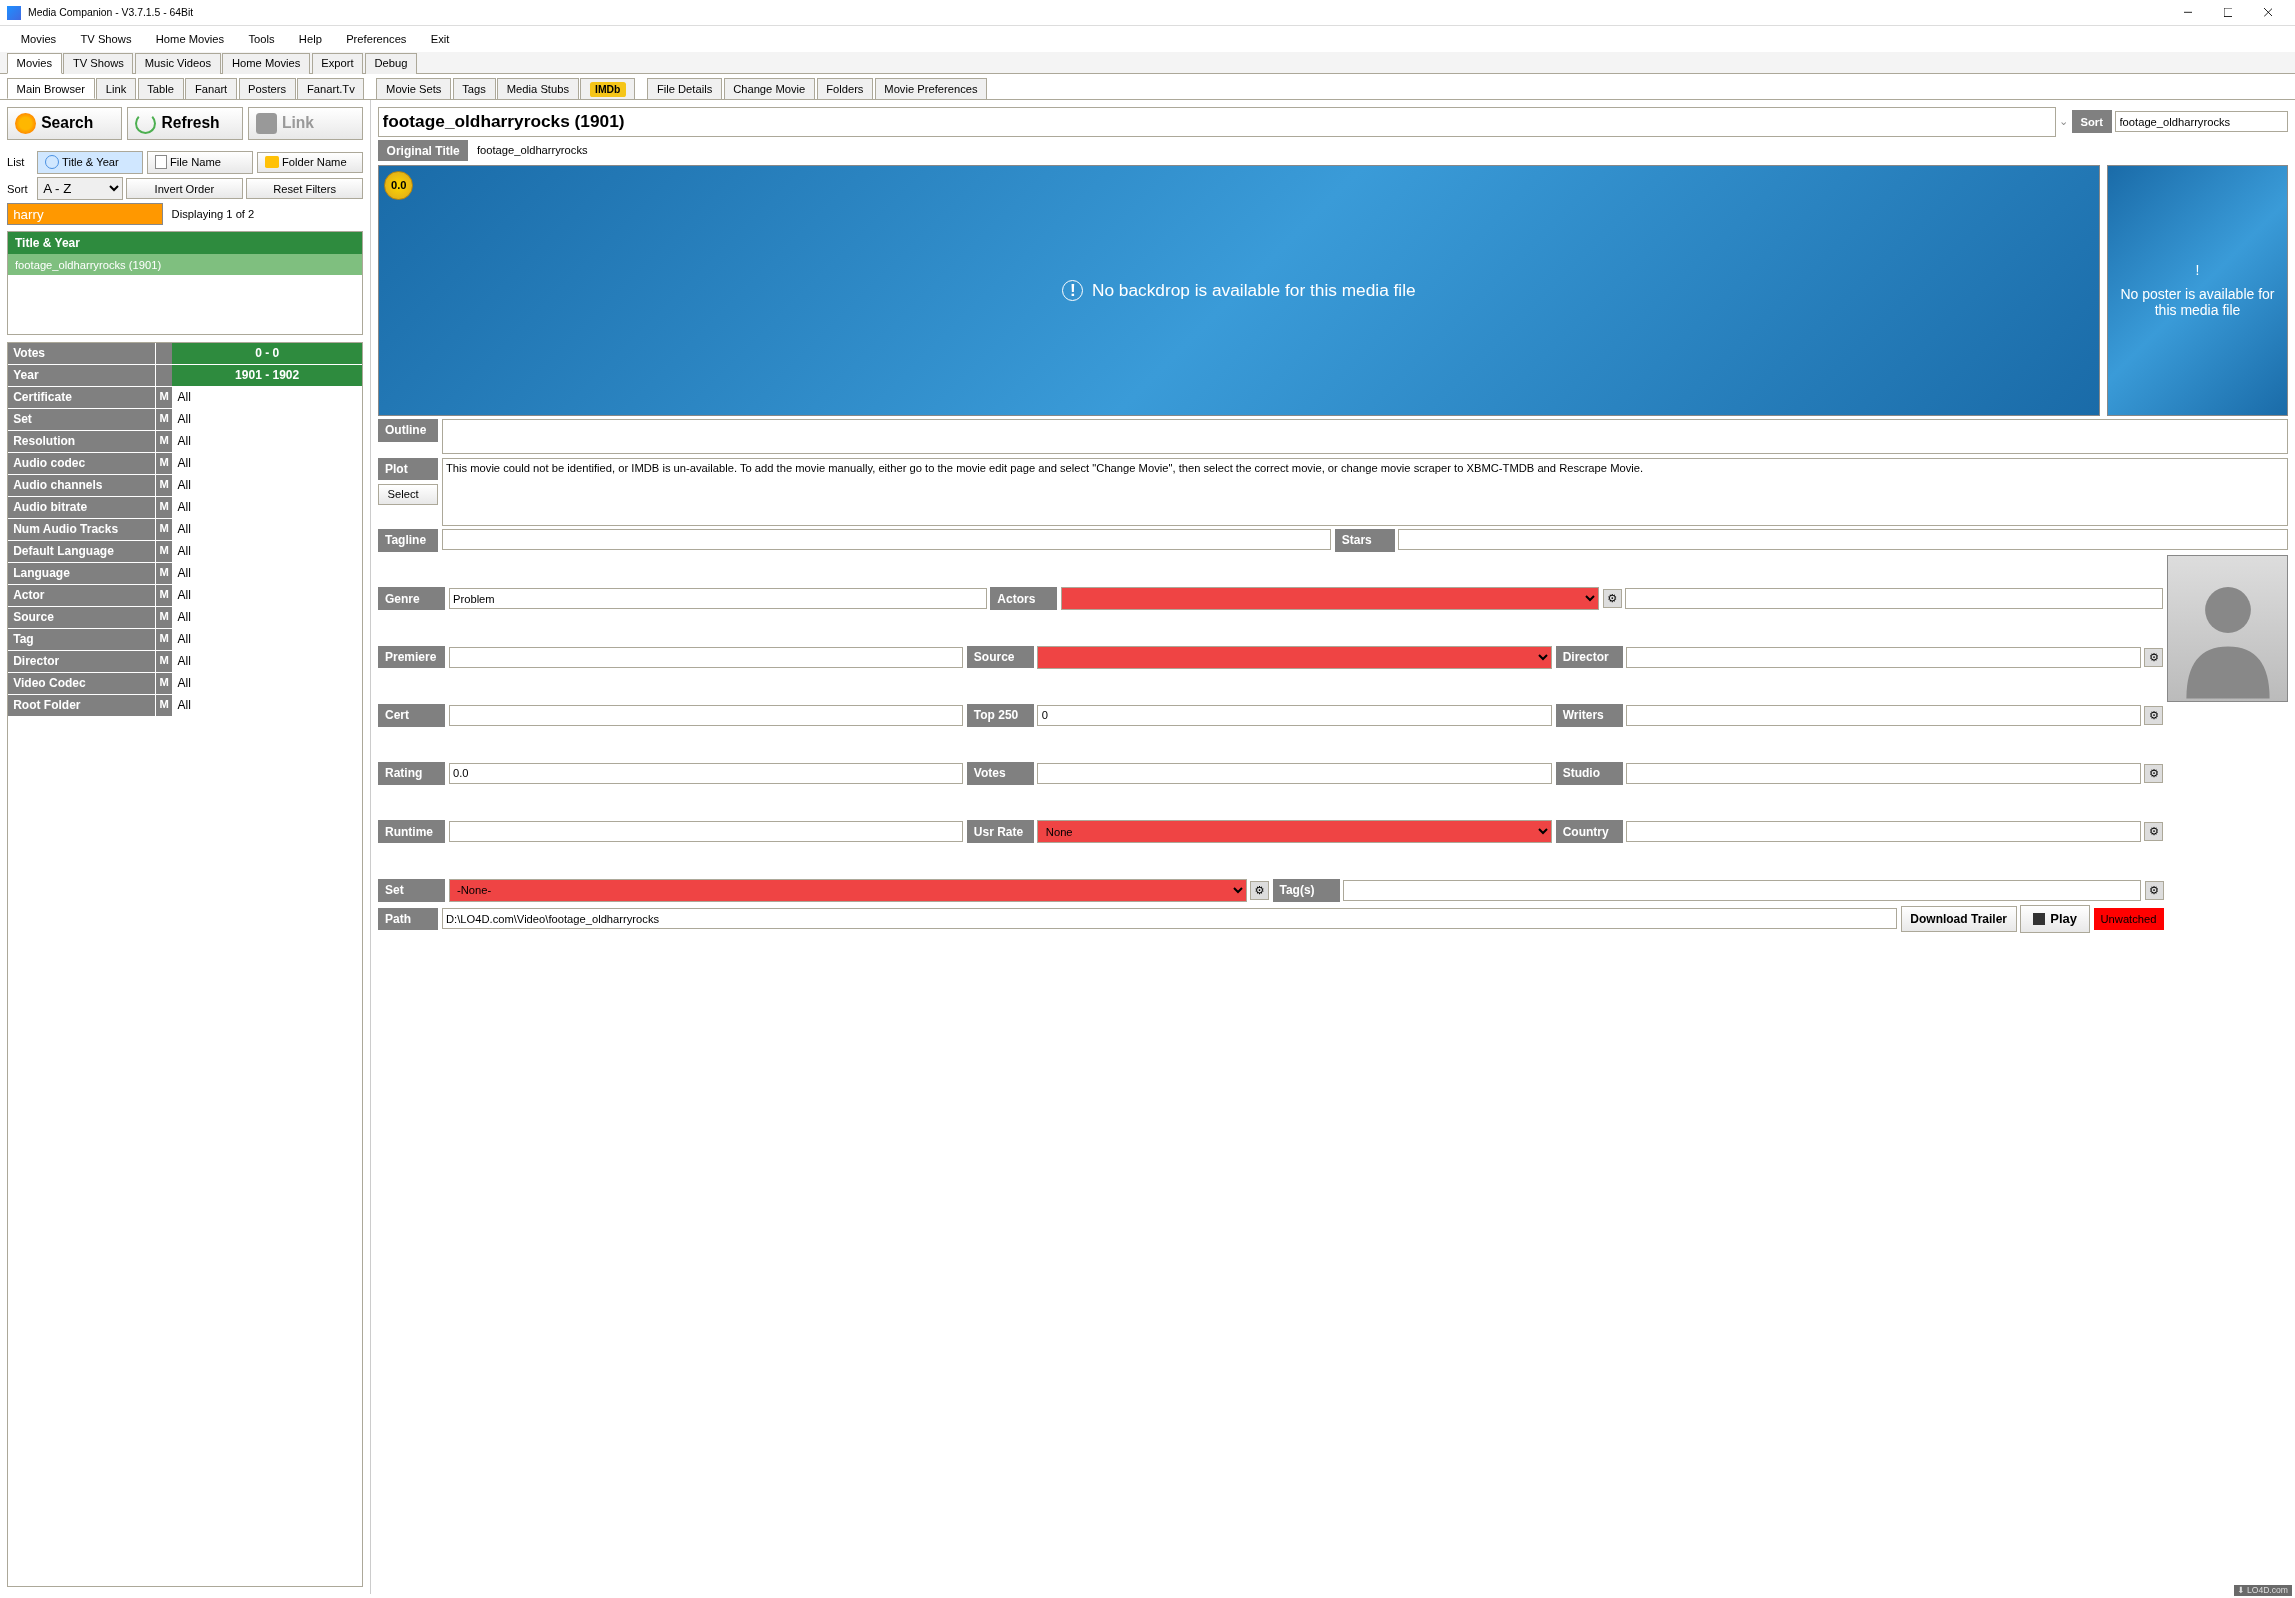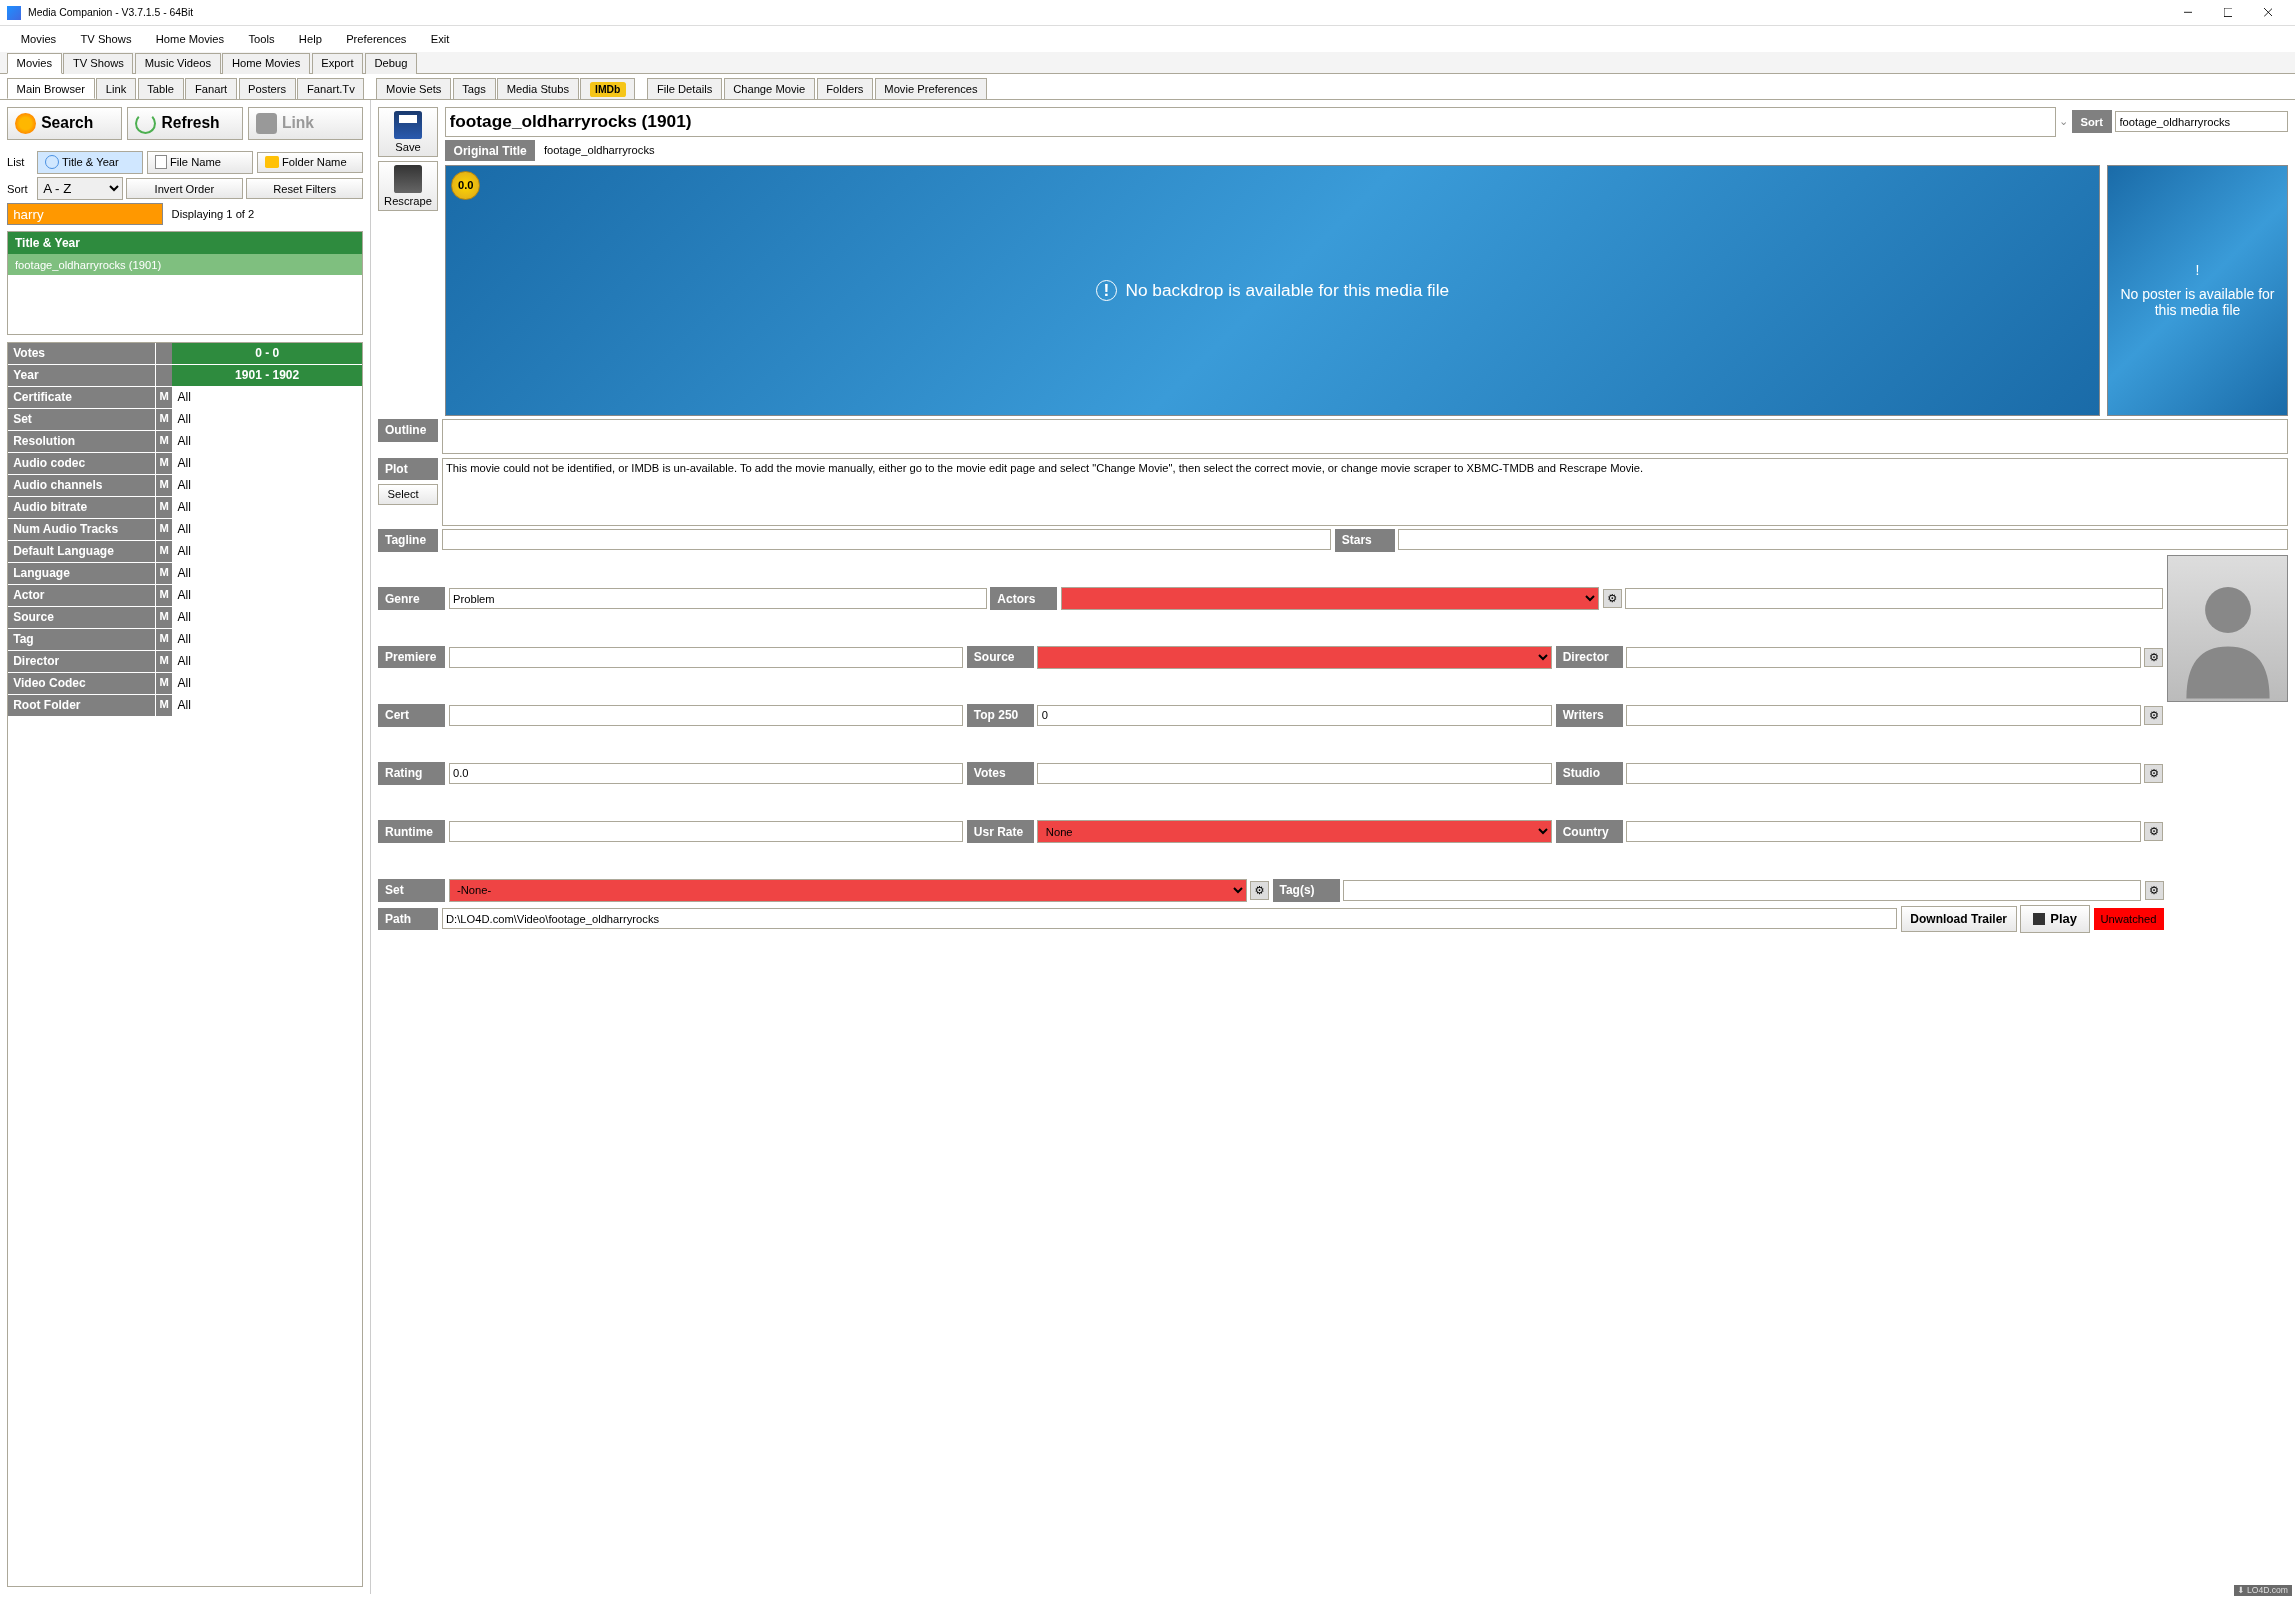--- a/index.html
+++ b/index.html
@@ -281,24 +281,20 @@
         <div class="filterrow">
           <div class="flabel">Root Folder</div>
           <div class="fm">M</div>
           <div class="fval">All</div>
         </div>
       </div>
   </div>
 
   <div class="right">
     <div class="rightmain">
-      <div class="actioncol">
-        <div class="actionbtn"><div class="aicon save-icon"></div><span>Save</span></div>
-        <div class="actionbtn"><div class="aicon clap-icon"></div><span>Rescrape</span></div>
-      </div>
       <div class="rightcontent">
         <div class="titlerow">
           <input class="big" value="footage_oldharryrocks (1901)" style="">
           <span style="color:#888">⌄</span>
           <div class="sortlbl">Sort</div>
           <input class="sort finput" value="footage_oldharryrocks" style="">
         </div>
         <div class="origrow">
           <div class="olabel">Original Title</div>
           <div class="oval">footage_oldharryrocks</div>

